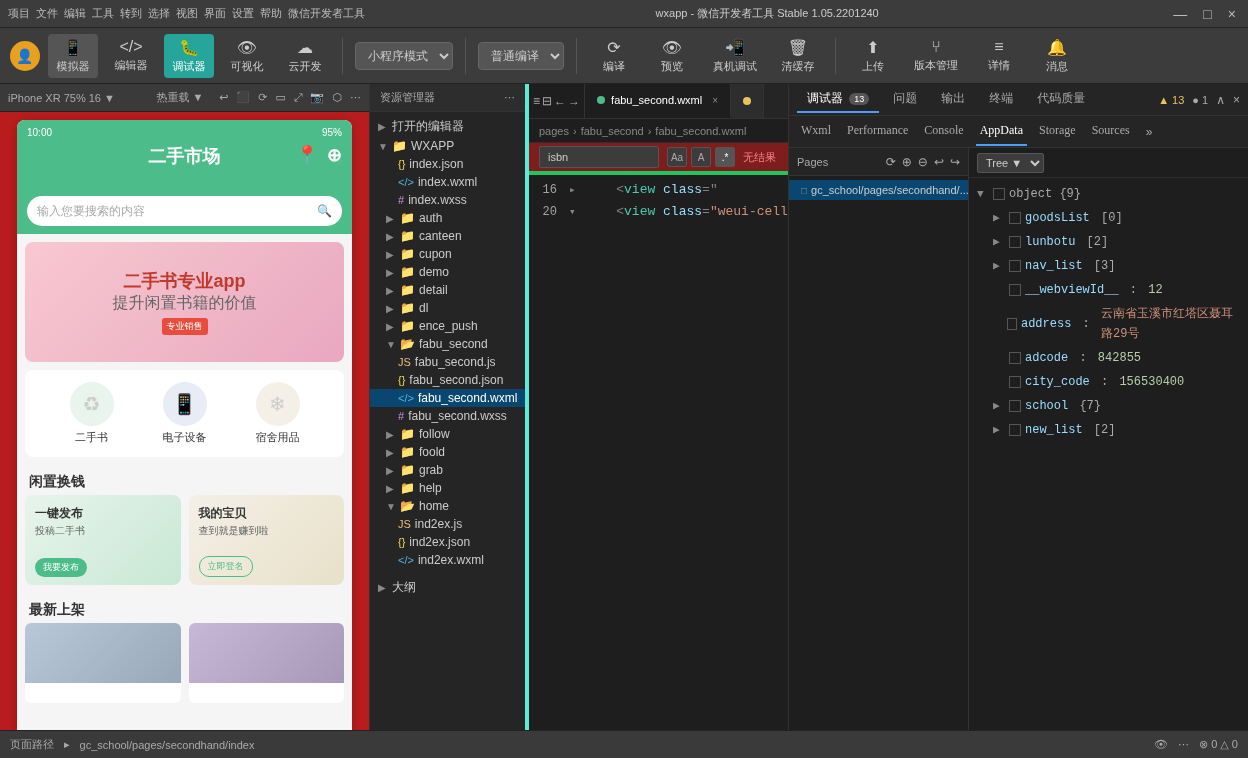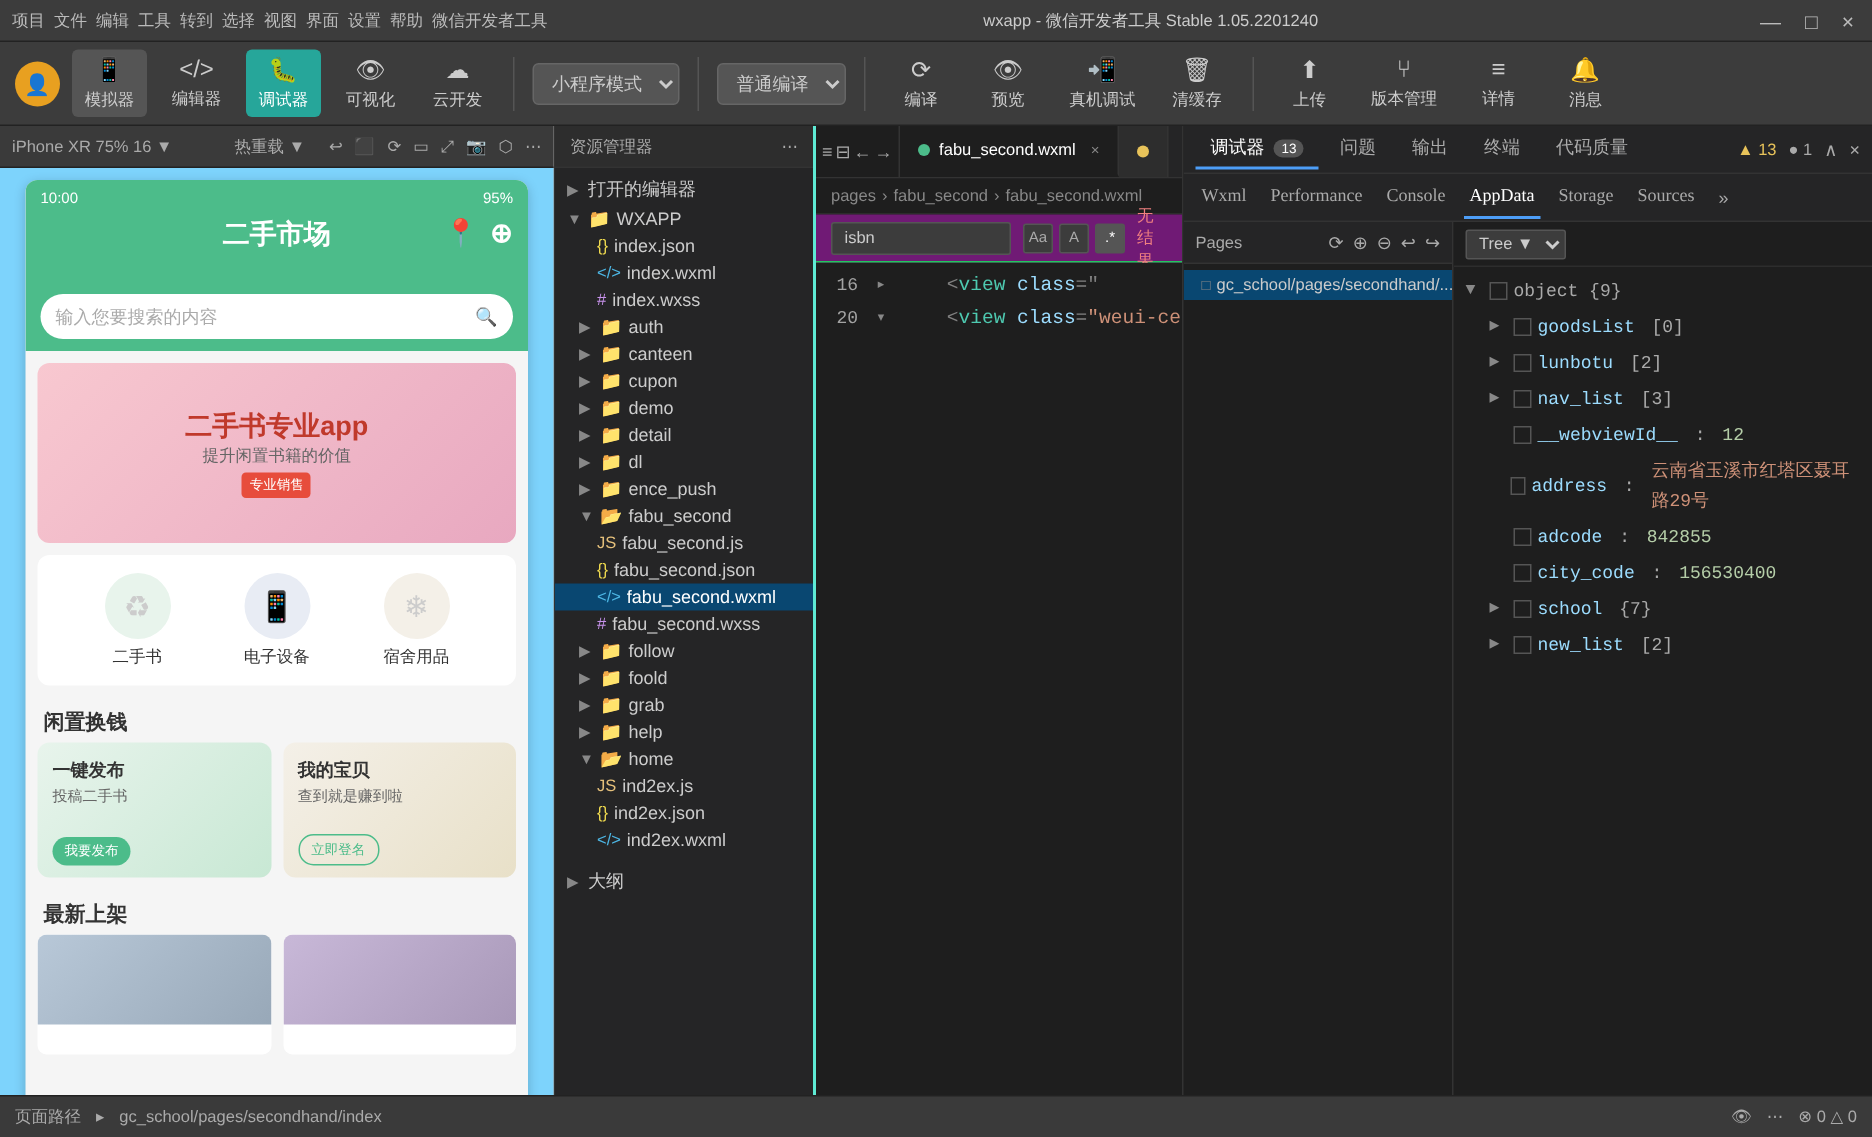--- a/index.html
+++ b/index.html
@@ -70,21 +70,21 @@
       align-items: center;
       padding: 0 8px;
       gap: 8px;
       font-size: 11px;
       color: #aaa;
       border-bottom: 1px solid #222;
     }
 
     .phone-frame {
       flex: 1;
-      background: #7dd3fc;
+      background: #b91c1c;
       overflow: hidden;
       position: relative;
     }
 
     
     .phone-content {
       width: 335px;
       margin: 8px auto;
       background: #f5f5f5;
       height: 620px;
@@ -145,21 +145,21 @@
       align-items: center;
       justify-content: center;
       position: relative;
       overflow: hidden;
     }
     .phone-banner-text {
       text-align: center;
       z-index: 1;
     }
     .phone-banner-text h2 { font-size: 18px; font-weight: bold; color: #c0392b; }
-    .phone-banner-text p { font-size: 11px; color: #666; }
+    .phone-banner-text p { font-size: 16px; color: #666; }
     .phone-banner-tag { background: #e74c3c; color: #fff; font-size: 9px; padding: 2px 5px; border-radius: 3px; display: inline-block; margin-top: 4px; }
 
     .phone-icons-row {
       display: flex;
       justify-content: space-around;
       padding: 12px 20px;
       background: #fff;
       margin: 8px;
       border-radius: 8px;
     }
@@ -242,24 +242,24 @@
       align-items: center;
       padding: 0 10px;
       font-size: 11px;
       color: #aaa;
       gap: 10px;
       border-top: 1px solid #222;
     }
 
     
     .file-panel {
-      width: 174px;
+      width: 159px;
       background: #252526;
       flex-shrink: 0;
-      border-right: 2px solid #5eead4;
+      border-right: 4px solid #5eead4;
       overflow-y: auto;
       display: flex;
       flex-direction: column;
     }
     .file-panel-header {
       padding: 6px 10px;
       font-size: 11px;
       color: #aaa;
       display: flex;
       justify-content: space-between;
@@ -329,26 +329,26 @@
       align-items: center;
       padding: 0 10px;
       font-size: 11px;
       color: #888;
       border-bottom: 1px solid #2d2d2d;
       gap: 4px;
     }
 
     .editor-search-bar {
       height: 32px;
-      background: #701a75;
+      background: #7f1d1d;
       display: flex;
       align-items: center;
       padding: 0 10px;
       gap: 8px;
-      border-bottom: 1px solid #22c55e;
+      border-bottom: 4px solid #22c55e;
     }
     .editor-search-input {
       background: #3c3c3c;
       border: 1px solid #555;
       color: #ccc;
       padding: 2px 8px;
       font-size: 11px;
       height: 22px;
       border-radius: 2px;
       width: 120px;

